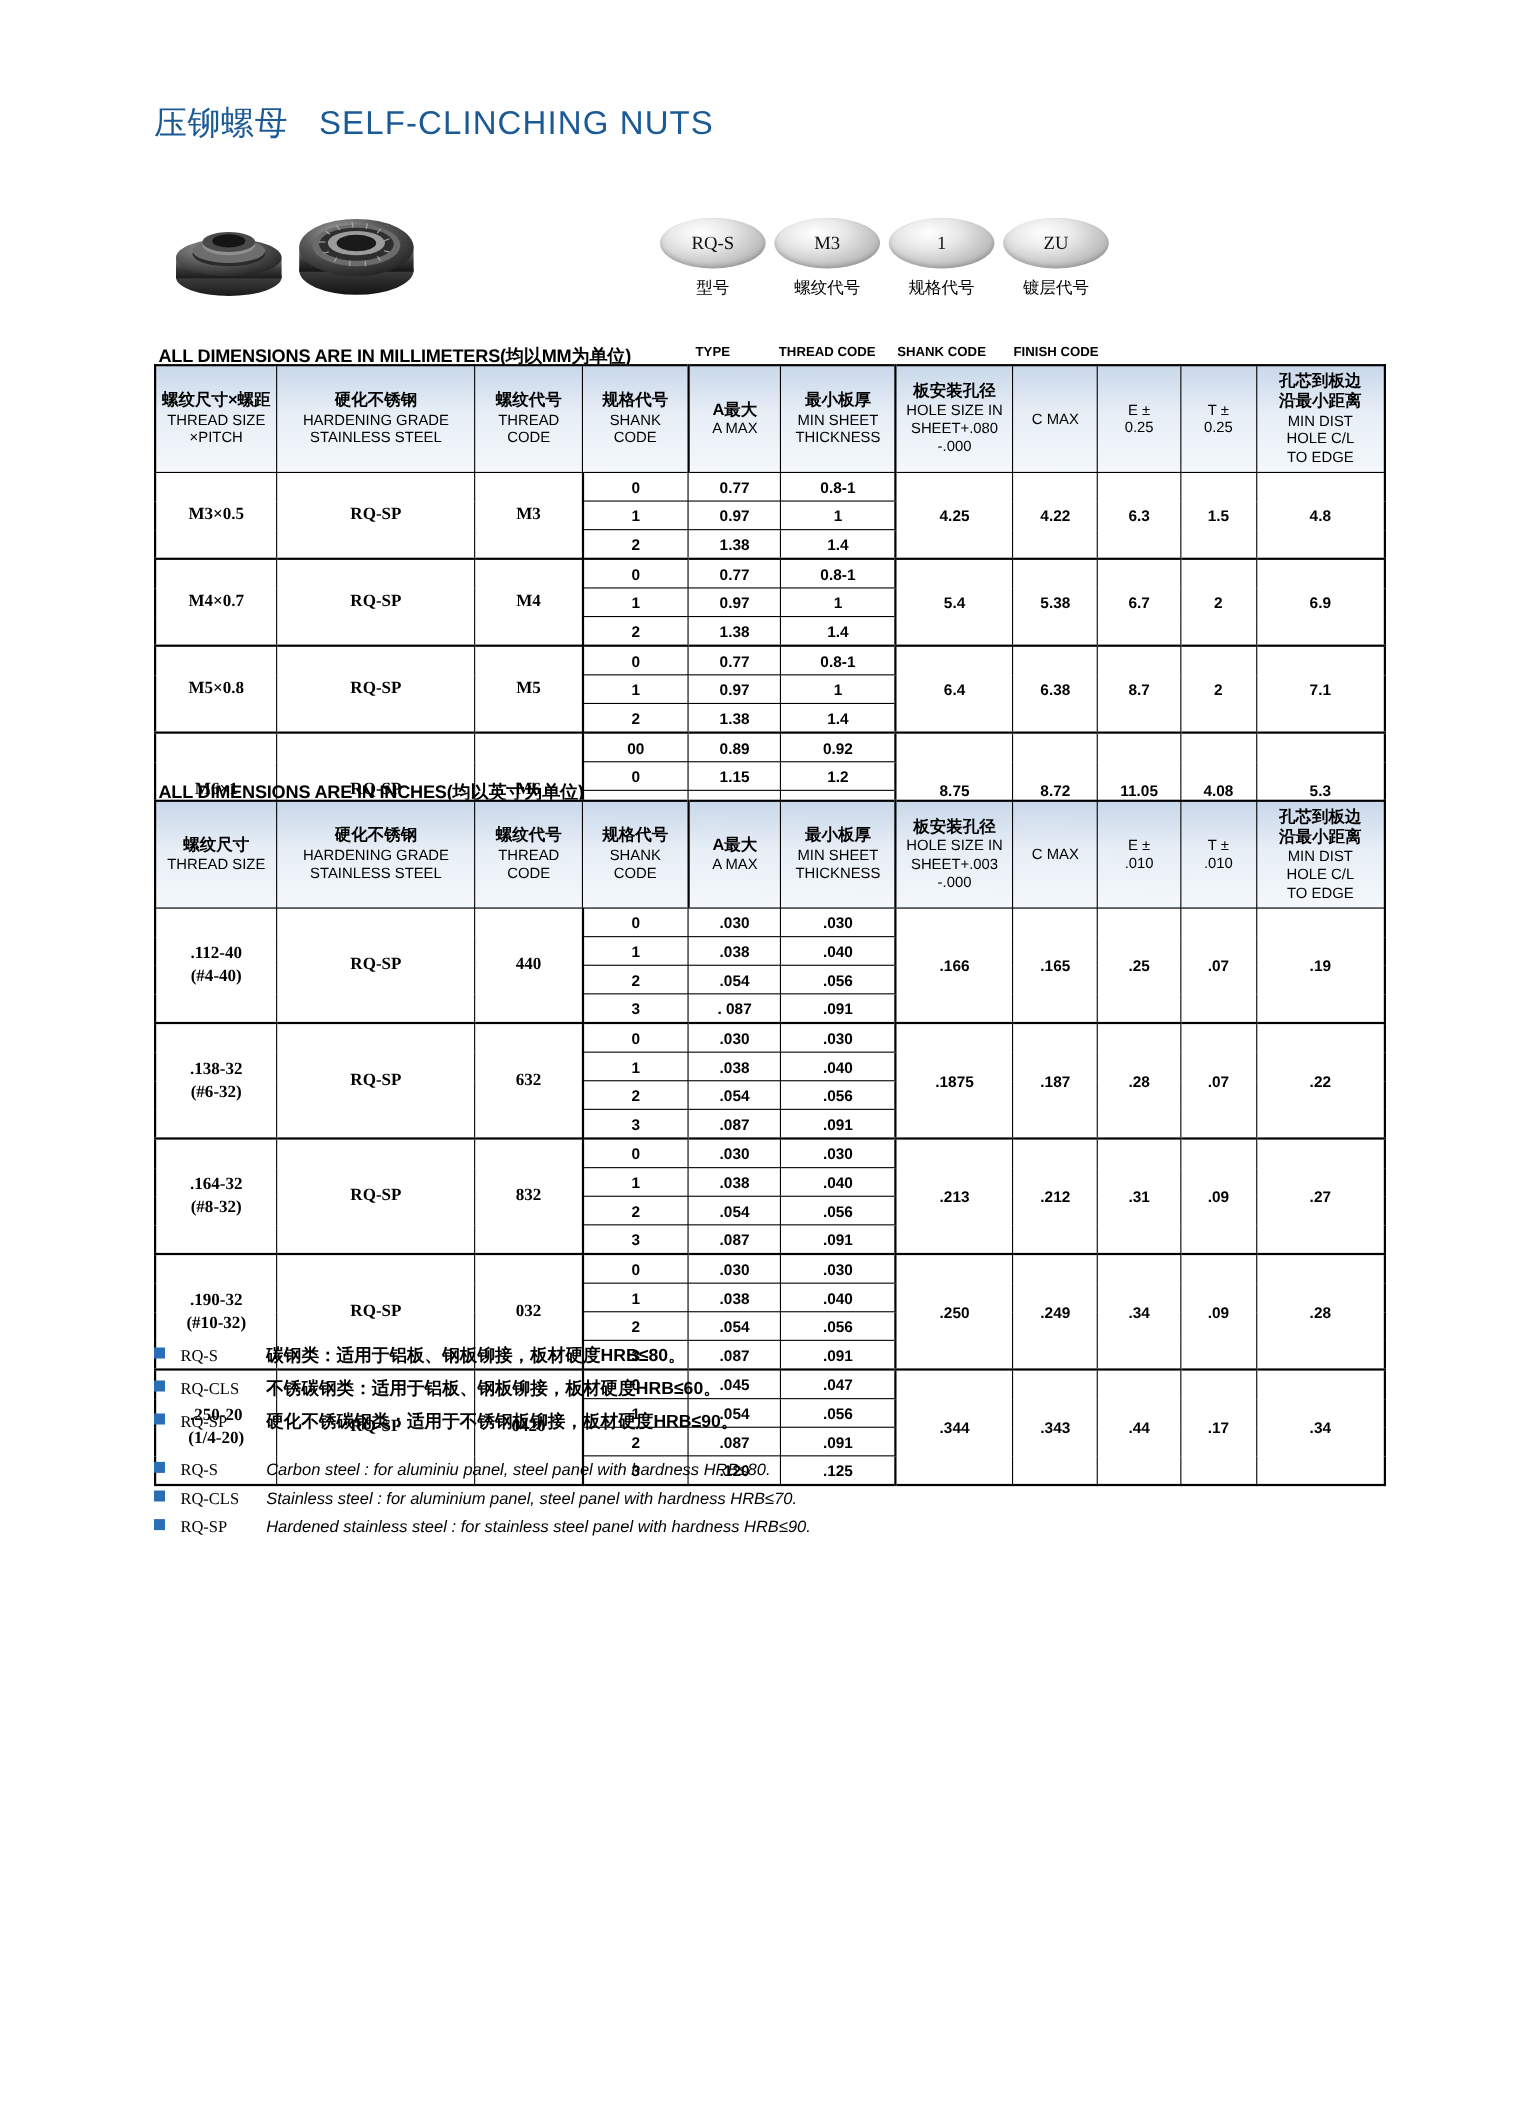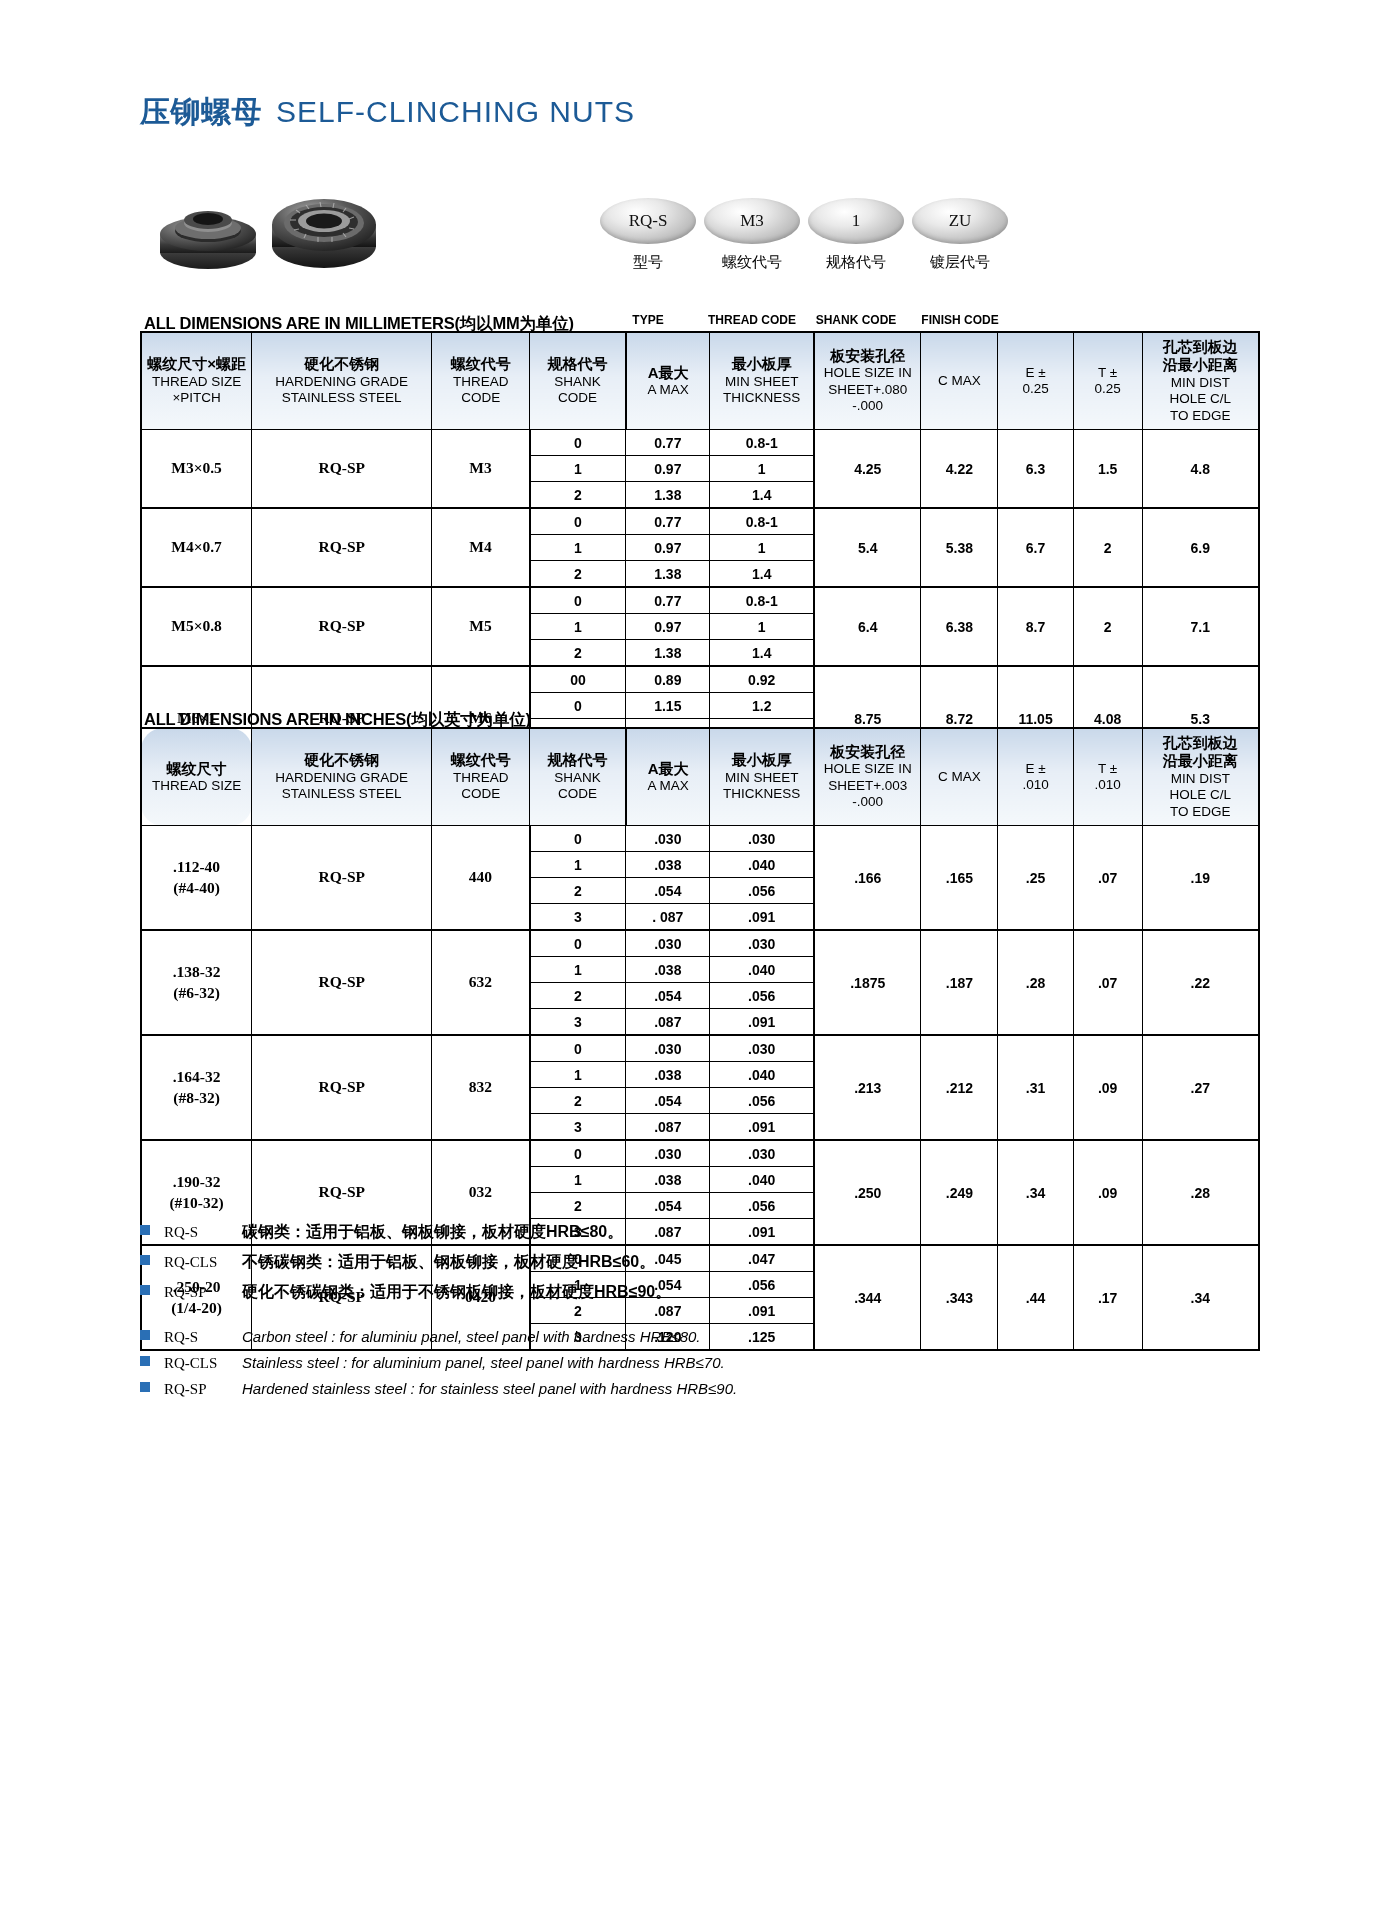--- a/index.html
+++ b/index.html
@@ -9,21 +9,21 @@
     color:#000;position:relative;overflow:hidden;
   }
   .page{position:absolute;left:0;top:0;width:1400px;height:1926px;}
 
   
   .title{
     position:absolute;left:140px;top:92px;
     font-size:30px;letter-spacing:.5px;color:#1c5a96;font-weight:600;
     white-space:nowrap;
   }
-  .title .cn{font-weight:700;margin-right:14px;}
+  .title .cn{font-weight:400;margin-right:28px;}
   .title .en{font-weight:500;letter-spacing:1px;}
 
   
   .photos{position:absolute;left:150px;top:180px;width:260px;height:100px;}
   .nut{position:absolute;}
   .nut svg{display:block;}
 
   
   .codebar{position:absolute;left:600px;top:198px;width:410px;}
   .pill-row{display:flex;gap:8px;}
@@ -349,21 +349,21 @@
           <td class="val">2.21</td>
           <td class="val thick-r">2.3</td>
         </tr>
       </tbody>
   </table>
 
   <div class="cap" id="cap-in">ALL DIMENSIONS ARE IN INCHES(均以英寸为单位)</div>
   <table class="spec" id="tbl-in">
     <thead>
         <tr>
-          <th style="width: 102px; border-radius: 22px;">
+          <th style="width: 102px;">
             <span class="cn">螺纹尺寸</span>
             <span class="en">THREAD SIZE</span>
           </th>
           <th style="width: 170px;">
             <span class="cn">硬化不锈钢</span>
             <span class="en">HARDENING GRADE</span>
             <span class="en">STAINLESS STEEL</span>
           </th>
           <th style="width: 90px;">
             <span class="cn">螺纹代号</span>

